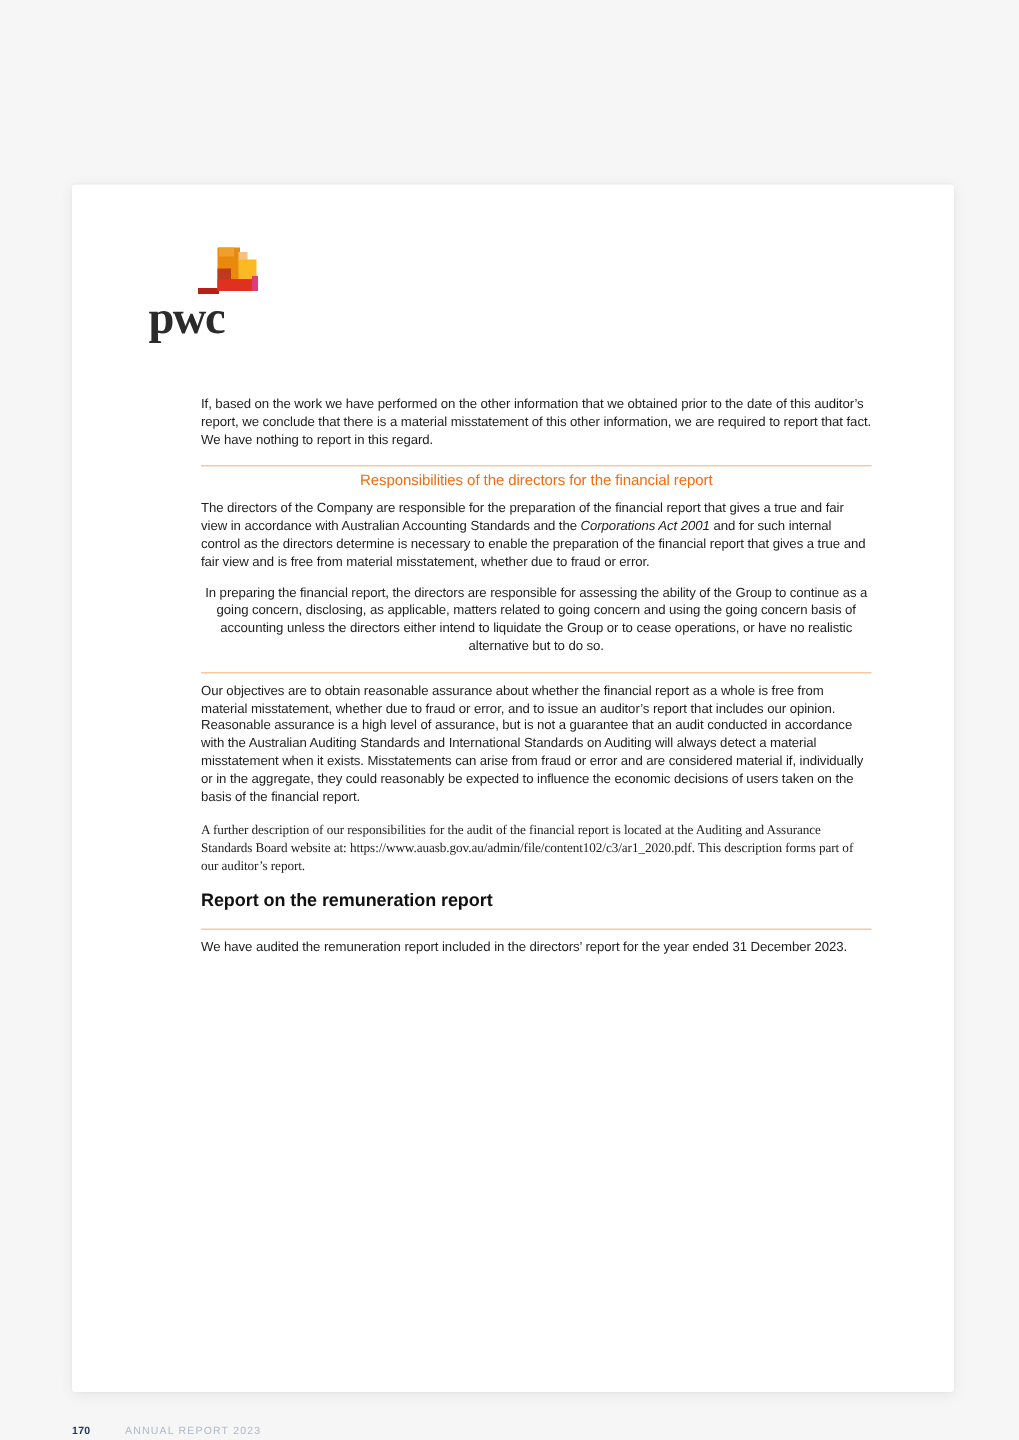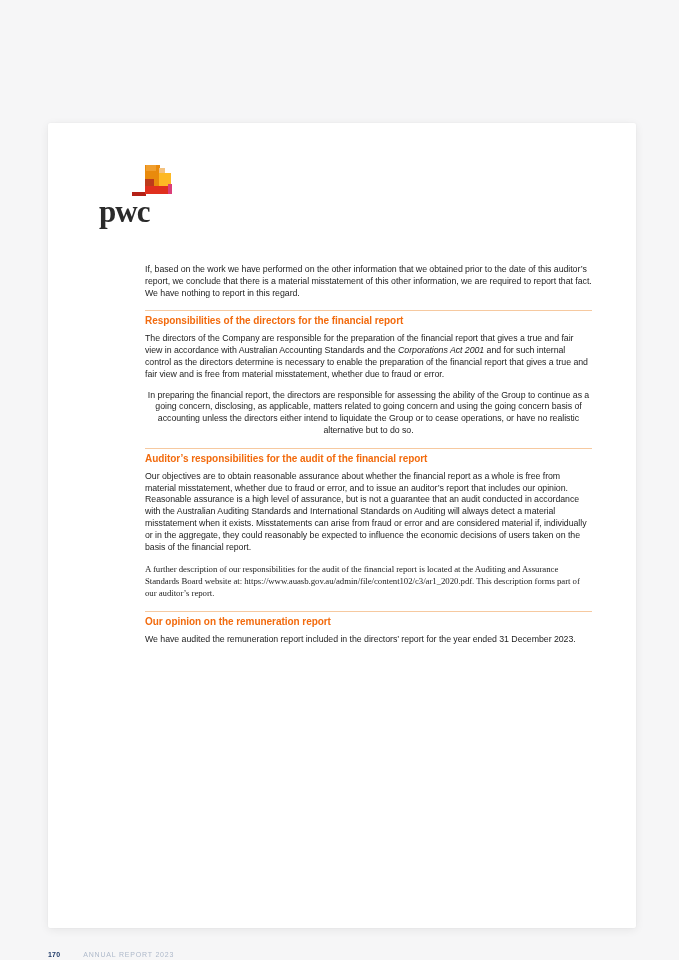--- a/index.html
+++ b/index.html
@@ -26,29 +26,30 @@
   .blk-magenta     { left:36px; top:21px; width:4px;  height:10px; background:var(--logo-magenta); }
   .blk-foot        { left:0;    top:29px; width:14px; height:4px;  background:var(--logo-foot); }
   .wordmark {
     position:absolute; left:51px; top:73px;
     font-family:"Liberation Serif", serif; font-weight:700;
     font-size:31px; line-height:1; letter-spacing:-1px;
     color:var(--wordmark-color,#2b2b2b);
   }
   
   .content {
-    position:absolute; left:97px; top:141px; width:447px;
+    position:absolute; left:86px; top:141px; width:447px;
     color:var(--body-text,#1e1e1e);
     font-size:8.8px; line-height:11.8px; letter-spacing:-0.05px;
   }
   .content p { margin:0; }
   .rule { border:0; border-top:1px solid var(--rule-peach); margin:11px 0 0 0; }
   .h-orange {
-    margin:3px 0 0 0; font-size:10px; line-height:13px; font-weight:700;
+    margin:3px 0 0 0; font-size:10px; line-height:13px; font-weight:400;
     color:var(--accent-orange);
+    text-align:center;
   }
   .h-black { margin:9px 0 0 0; font-size:12px; line-height:15px; font-weight:700; color:#111; }
   .mt6  { margin-top:6px  !important; }
   .mt9  { margin-top:9px  !important;text-align:center; }
   .mt11 { margin-top:11px !important;font-family:Liberation Serif, serif; }
   .mt12 { margin-top:12px !important; }
   
   .footer { position:absolute; left:48px; top:924px; display:flex; align-items:baseline; gap:23px; }
   .footer .num   { font-size:7px; font-weight:700; color:var(--footer-navy); letter-spacing:0.2px; }
   .footer .title { font-size:7px; color:var(--footer-muted); letter-spacing:0.8px; }
@@ -76,29 +77,28 @@
       <p><span>If, based on the work we have performed on the other information that we obtained prior to the date of this auditor’s report, we conclude that there is a material misstatement of this other information, we are required to report that fact. We have nothing to report in this regard.</span></p>
 
       <hr class="rule">
       <h2 class="h-orange">Responsibilities of the directors for the financial report</h2>
 
       <p class="mt6"><span>The directors of the Company are responsible for the preparation of the financial report that gives a true and fair view in accordance with Australian Accounting Standards and the </span><i>Corporations Act 2001</i><span> and for such internal control as the directors determine is necessary to enable the preparation of the financial report that gives a true and fair view and is free from material misstatement, whether due to fraud or error.</span></p>
 
       <p class="mt9"><span>In preparing the financial report, the directors are responsible for assessing the ability of the Group to continue as a going concern, disclosing, as applicable, matters related to going concern and using the going concern basis of accounting unless the directors either intend to liquidate the Group or to cease operations, or have no realistic alternative but to do so.</span></p>
 
       <hr class="rule">
-      <h2 class="h-orange">Auditor’s responsibilities for the audit of the financial report</h2>
 
       <p class="mt6"><span>Our objectives are to obtain reasonable assurance about whether the financial report as a whole is free from material misstatement, whether due to fraud or error, and to issue an auditor’s report that includes our opinion. Reasonable assurance is a high level of assurance, but is not a guarantee that an audit conducted in accordance with the Australian Auditing Standards and International Standards on Auditing will always detect a material misstatement when it exists. Misstatements can arise from fraud or error and are considered material if, individually or in the aggregate, they could reasonably be expected to influence the economic decisions of users taken on the basis of the financial report.</span></p>
 
       <p class="mt11"><span>A further description of our responsibilities for the audit of the financial report is located at the Auditing and Assurance Standards Board website at: https://www.auasb.gov.au/admin/file/content102/c3/ar1_2020.pdf. This description forms part of our auditor’s report.</span></p>
 
+      <h1 class="h-black">Report on the remuneration report</h1>
 
       <hr class="rule">
-      <h2 class="h-orange">Our opinion on the remuneration report</h2>
 
       <p class="mt6"><span>We have audited the remuneration report included in the directors’ report for the year ended 31 December 2023.</span></p>
 
 
     </div>
   </div>
 
   <div class="footer">
     <span class="num">170</span>
     <span class="title">ANNUAL REPORT 2023</span>

